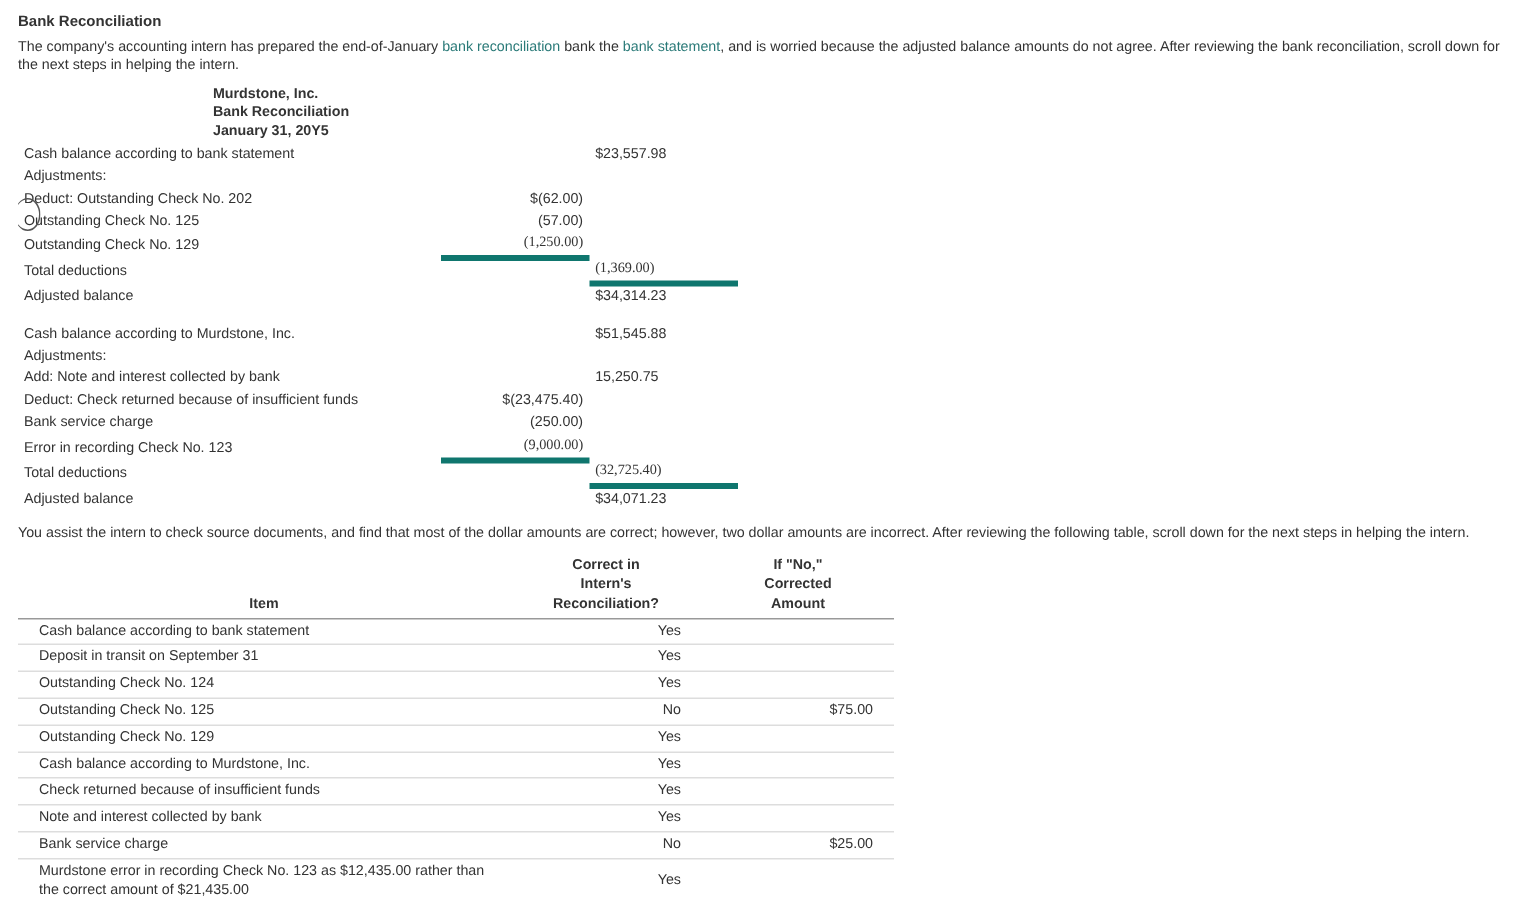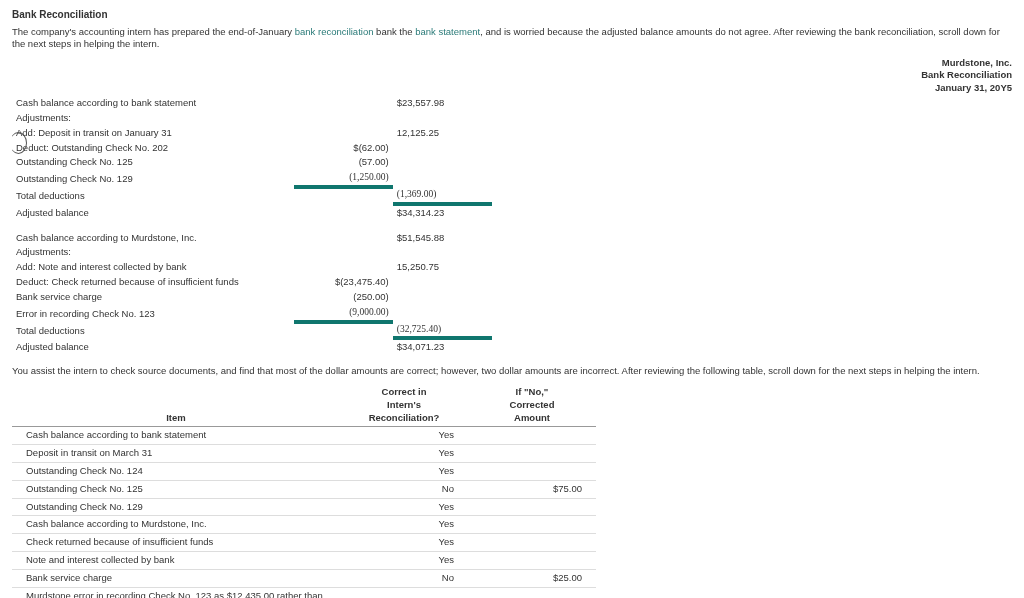--- a/index.html
+++ b/index.html
@@ -6,21 +6,21 @@
     font-family: Arial, sans-serif;
     font-size: 9.5px;
     color: #333;
     margin: 8px 12px;
     line-height: 1.35;
     background:#fff;
   }
   .title { font-weight:bold; font-size:10px; margin-bottom:4px; }
   .intro { margin-bottom:6px; }
   .kw { color:#2a7a78; }
-  .hdr-block { text-align:right; margin-left:130px; font-weight:bold; line-height:1.3; margin-bottom:2px;}
+  .hdr-block { text-align:left; margin-left:130px; font-weight:bold; line-height:1.3; margin-bottom:2px;}
   table.rec { border-collapse:collapse; width:480px; margin-bottom:10px; }
   table.rec td { padding:1px 4px; vertical-align:bottom; }
   td.label { width:270px; }
   td.c1 { width:90px; text-align:right;margin-top:32px; }
   td.c2 { width:90px; text-align:left; }
   .b-under { border-bottom:4px solid #0f766e;font-family:Liberation Serif, serif; }
   .indent1 { padding-left:22px; }
   .indent2 { padding-left:38px; }
   .spacer { height:10px; }
   table.check { border-collapse:collapse; margin-top:6px; }
@@ -54,25 +54,20 @@
           <td class="label">Cash balance according to bank statement</td>
           <td class="c1"></td>
           <td class="c2">$23,557.98</td>
         </tr>
   <tr>
           <td class="label">Adjustments:</td>
           <td class="c1"></td>
           <td class="c2"></td>
         </tr>
   <tr>
-          <td class="label">Add: Deposit in transit on January 31</td>
-          <td class="c1"></td>
-          <td class="c2">12,125.25</td>
-        </tr>
-  <tr>
           <td class="label">Deduct: Outstanding Check No. 202</td>
           <td class="c1">$(62.00)</td>
           <td class="c2"></td>
         </tr>
   <tr>
           <td class="label indent1">Outstanding Check No. 125</td>
           <td class="c1">(57.00)</td>
           <td class="c2"></td>
         </tr>
   <tr>
@@ -146,21 +141,21 @@
       <th><span>If "No,"</span><br><span>Corrected</span><br><span>Amount</span></th>
     </tr>
   </thead>
   <tbody id="check-body">
         <tr>
           <td class="item">Cash balance according to bank statement</td>
           <td class="cent">Yes</td>
           <td class="cent"></td>
         </tr>
         <tr>
-          <td class="item">Deposit in transit on March 31</td>
+          <td class="item">Deposit in transit on September 31</td>
           <td class="cent">Yes</td>
           <td class="cent"></td>
         </tr>
         <tr>
           <td class="item">Outstanding Check No. 124</td>
           <td class="cent">Yes</td>
           <td class="cent"></td>
         </tr>
         <tr>
           <td class="item">Outstanding Check No. 125</td>

